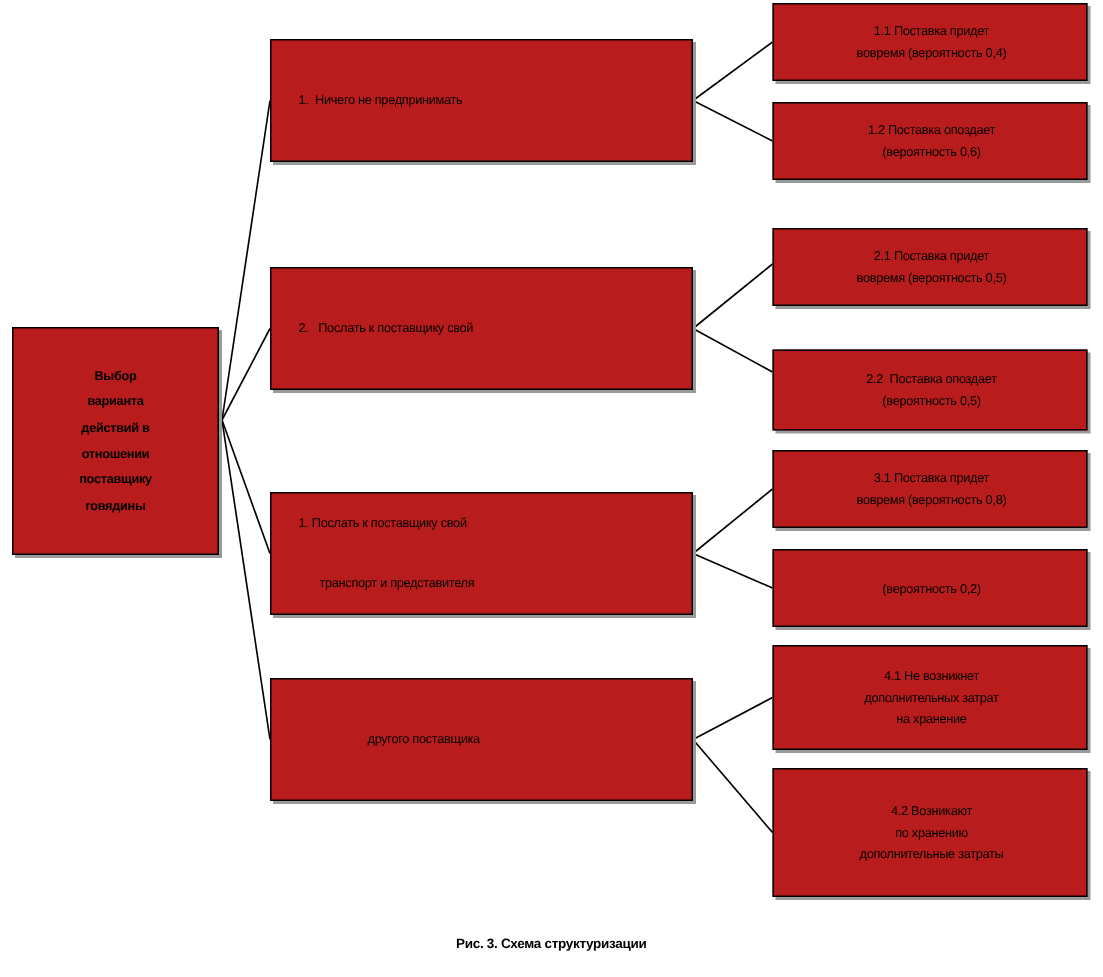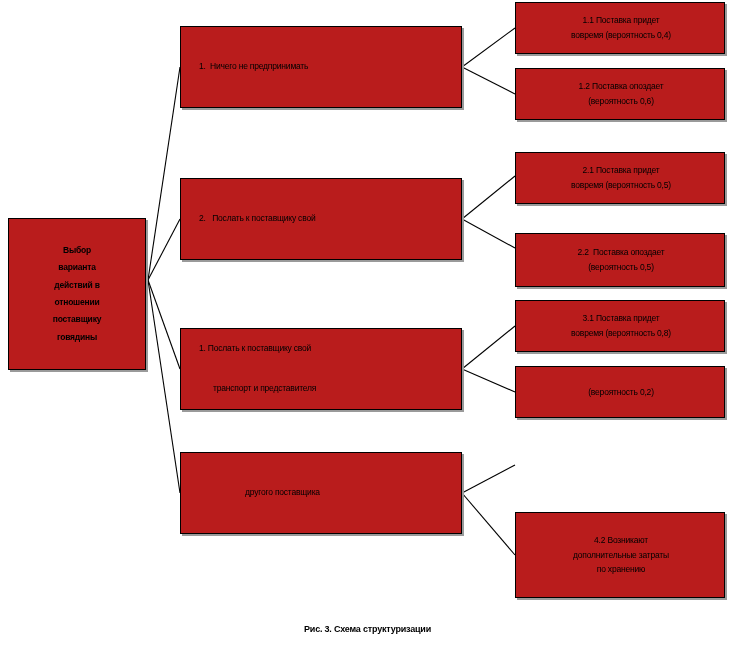--- a/index.html
+++ b/index.html
@@ -176,21 +176,26 @@
     <span class="node-line">3.1 Поставка придет</span>
     <span class="node-line">вовремя (вероятность 0,8)</span>
   </div>
   <div class="node node-leaf leaf-3-2 leaf-center">
     <span class="node-line">(вероятность 0,2)</span>
   </div>
 
   <div class="node node-option opt-4">
     <span class="node-line indent-4">другого поставщика</span>
   </div>
+  <div class="node node-leaf leaf-4-1 leaf-center">
+    <span class="node-line">4.1 Не возникнет</span>
+    <span class="node-line">дополнительных затрат</span>
+    <span class="node-line">на хранение</span>
+  </div>
   <div class="node node-leaf leaf-4-2 leaf-center">
     <span class="node-line">4.2 Возникают</span>
+    <span class="node-line">по хранению</span>
     <span class="node-line">дополнительные затраты</span>
-    <span class="node-line">по хранению</span>
   </div>
 
   <div class="caption">Рис. 3. Схема структуризации</div>
 
 </div>
 
 </body></html>

